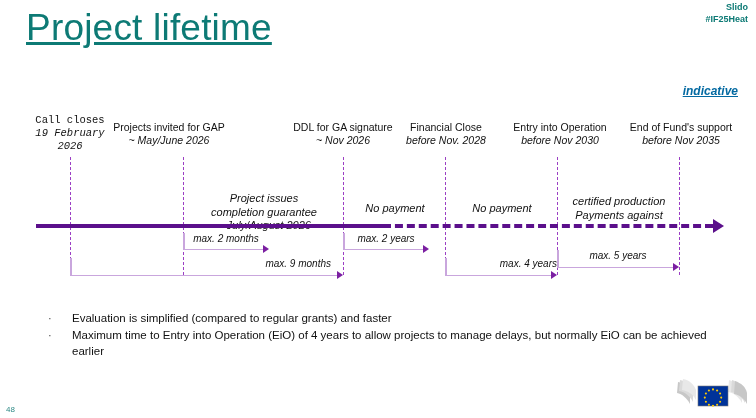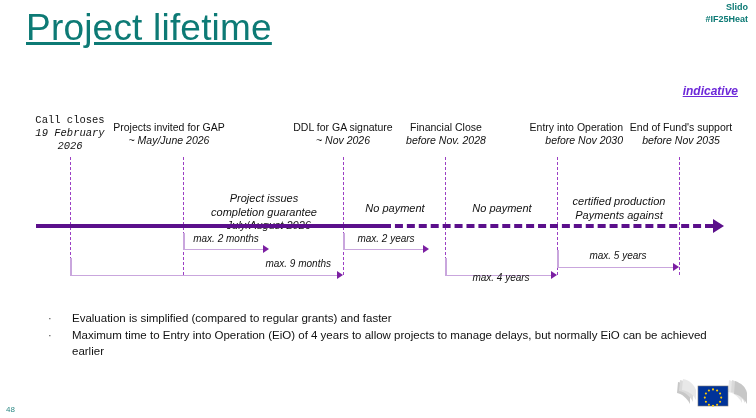--- a/index.html
+++ b/index.html
@@ -25,21 +25,21 @@
   .slido{
     position:absolute;right:8px;top:1px;
     text-align:right;
     color:#0d7a75;
     font-size:9px;
     font-weight:bold;
     line-height:12px;
   }
   .indicative{
     position:absolute;right:18px;top:84px;
-    color:#6d28d9;
+    color:#0369a1;
     font-size:12px;
     font-style:italic;
     font-weight:bold;
     text-decoration:underline;
     text-align:right;
   }
 
   
   .milestone{
     position:absolute;
@@ -167,21 +167,21 @@
   <div class="milestone" style="left:275px;top:121px;width:136px;">
     <div>DDL for GA signature</div>
     <div class="m-sub">~ Nov 2026</div>
   </div>
 
   <div class="milestone" style="left:388px;top:121px;width:116px;">
     <div>Financial Close</div>
     <div class="m-sub">before Nov. 2028</div>
   </div>
 
-  <div class="milestone" style="left:497px;top:121px;width:126px;text-align:right;">
+  <div class="milestone" style="left:497px;top:121px;width:126px;">
     <div>Entry into Operation</div>
     <div class="m-sub">before Nov 2030</div>
   </div>
 
   <div class="milestone" style="left:613px;top:121px;width:136px;">
     <div>End of Fund's support</div>
     <div class="m-sub">before Nov 2035</div>
   </div>
 
   <div class="vline" style="left:70px;top:157px;height:118px;"></div>
@@ -232,21 +232,21 @@
     <div class="m-tick" style="height:18px;"></div>
     <div class="m-line" style="width:267px;"></div>
     <div class="m-head" style="left:267px;bottom:-3px;"></div>
     <div class="m-label right" style="top:0px;right:8px;">max. 9 months</div>
   </div>
 
   <div class="measure" style="left:445px;top:258px;width:112px;height:18px;">
     <div class="m-tick" style="height:18px;"></div>
     <div class="m-line" style="width:106px;"></div>
     <div class="m-head" style="left:106px;bottom:-3px;"></div>
-    <div class="m-label" style="top:14px;">max. 4 years</div>
+    <div class="m-label" style="top:0px;text-align:right;">max. 4 years</div>
   </div>
 
   <div class="measure" style="left:557px;top:250px;width:122px;height:18px;">
     <div class="m-tick" style="height:18px;"></div>
     <div class="m-line" style="width:116px;"></div>
     <div class="m-head" style="left:116px;bottom:-3px;"></div>
     <div class="m-label" style="top:0px;">max. 5 years</div>
   </div>
 
   <div class="bullets">

